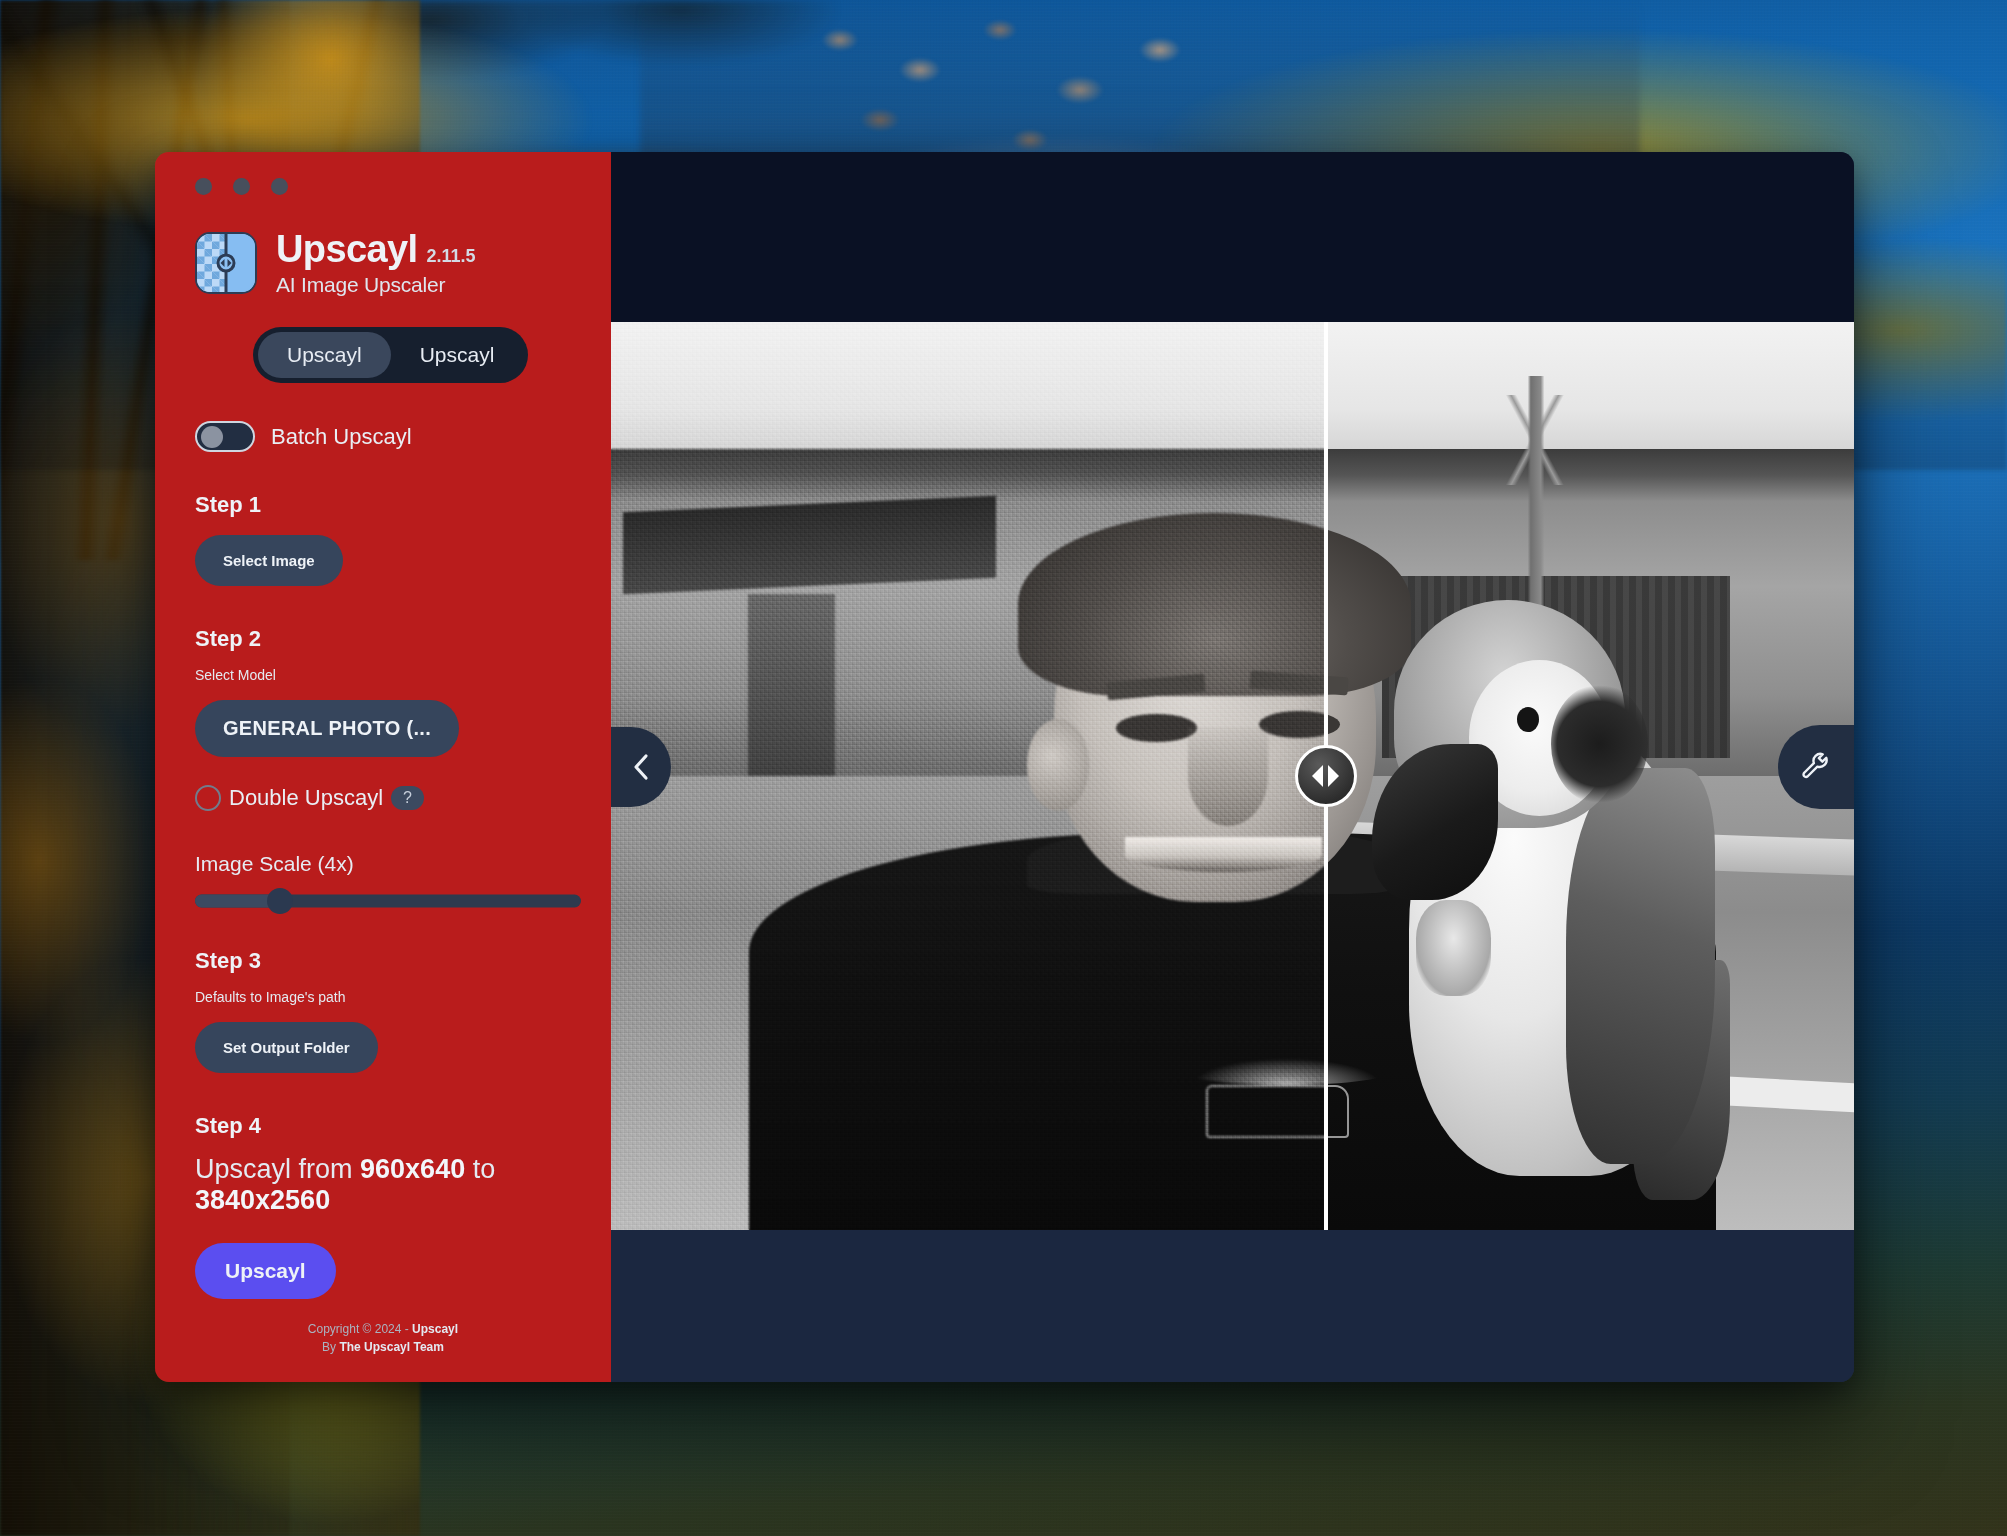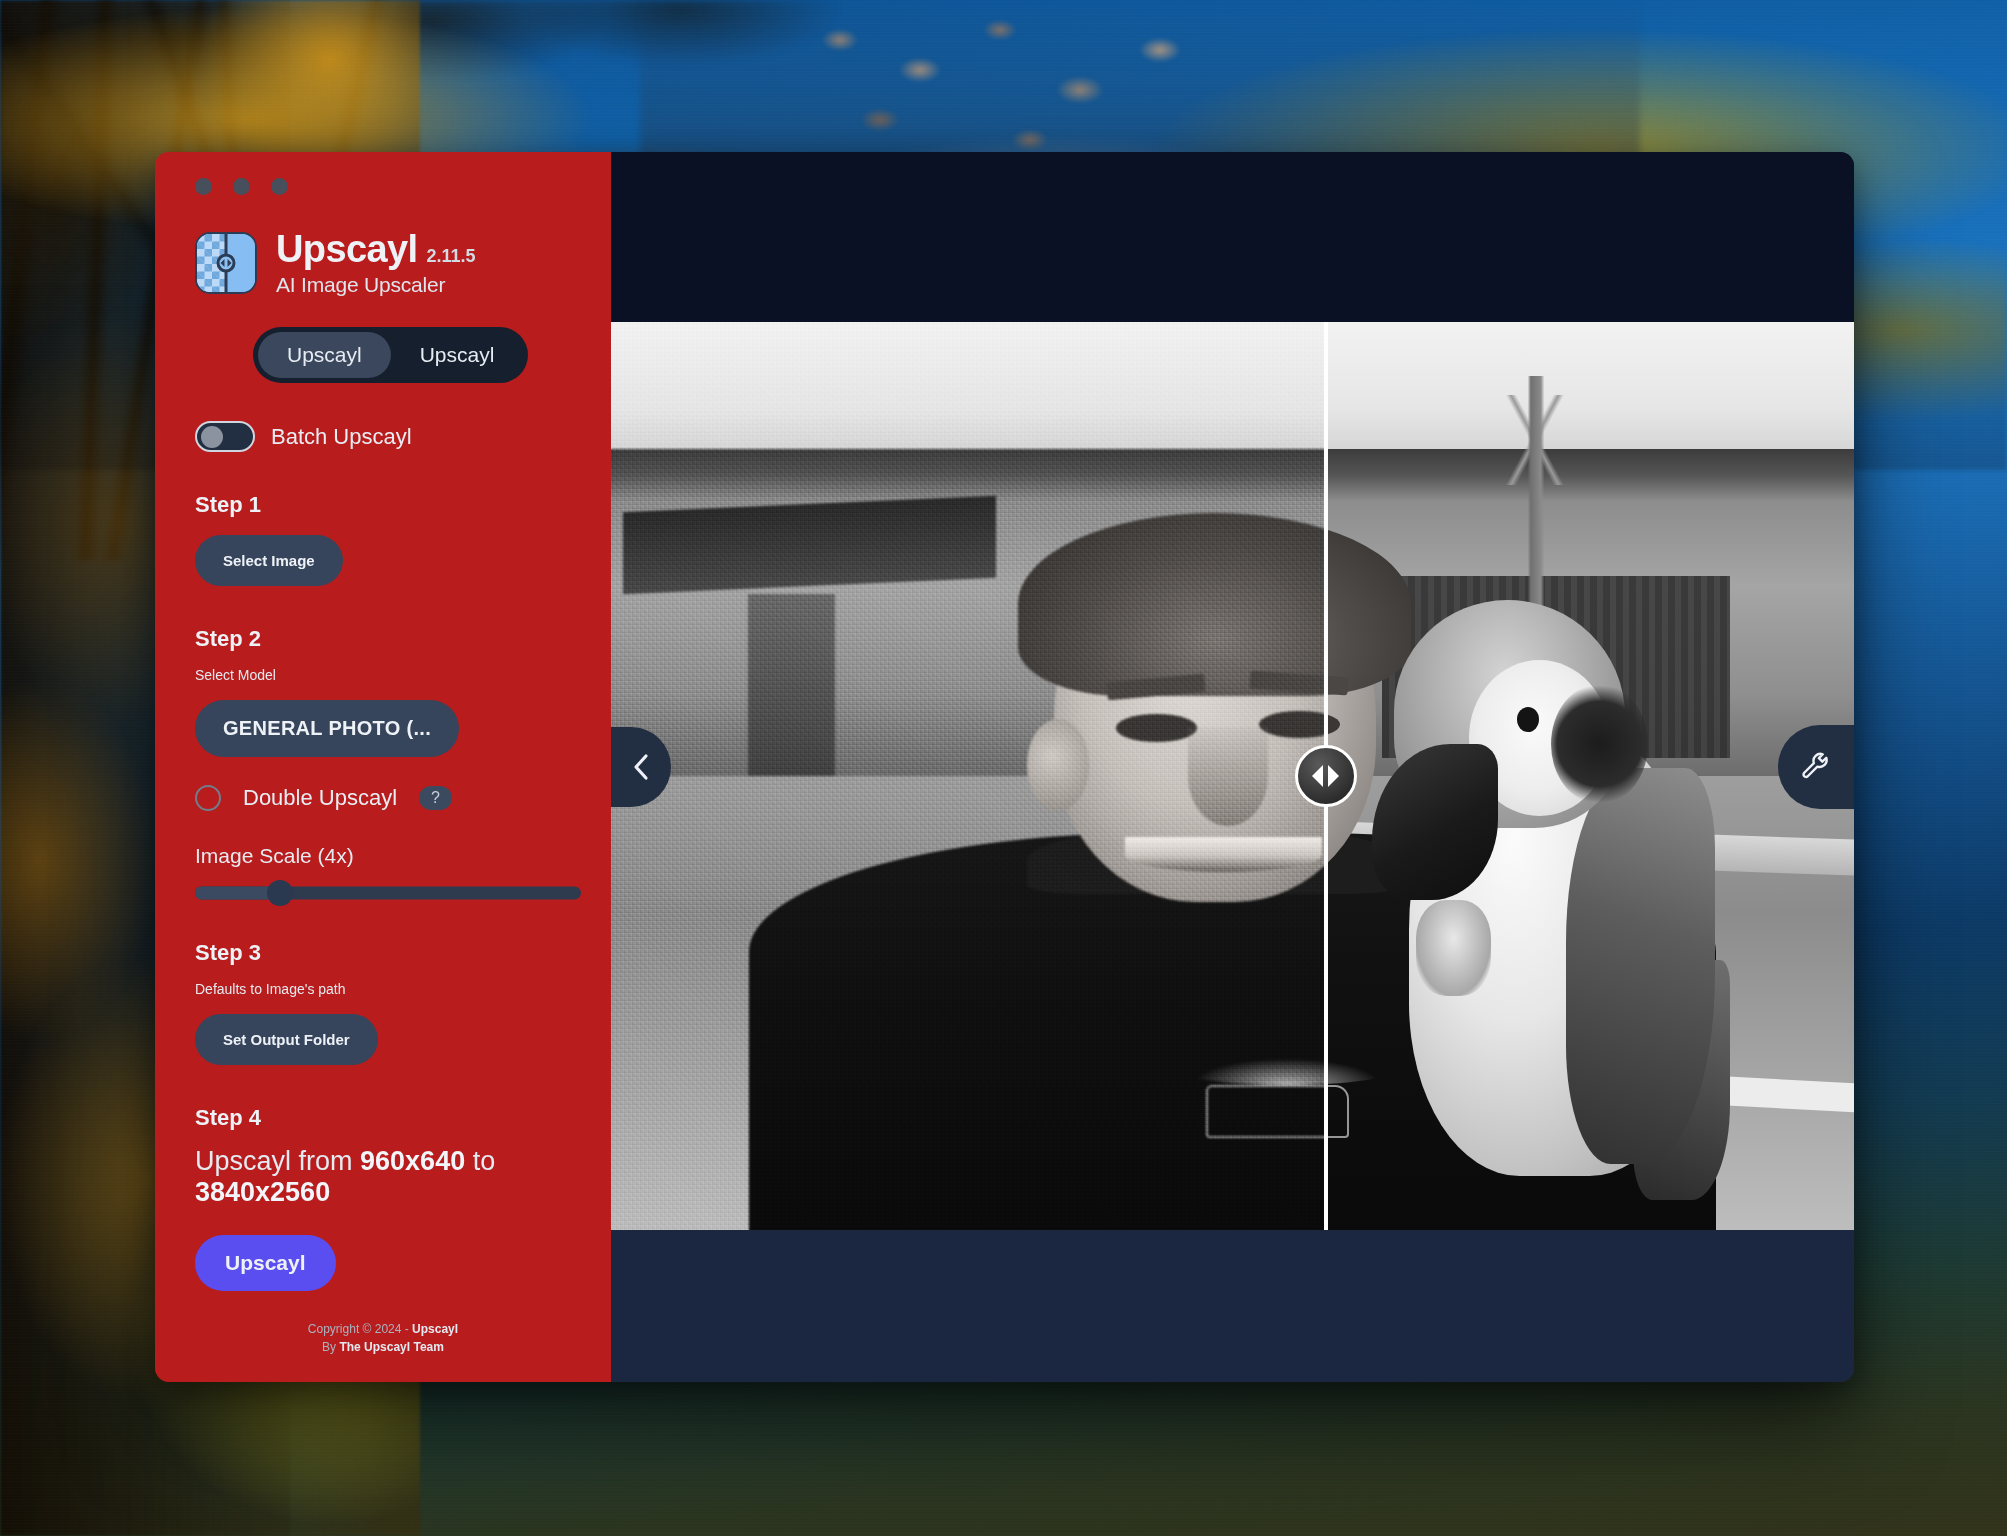--- a/index.html
+++ b/index.html
@@ -207,21 +207,21 @@
   .pill-btn {
     margin:17px 0 0 10px; align-self:flex-start;
     background:#36455c; color:#eef2f7;
     border:none; border-radius:999px;
     font-family:inherit; cursor:pointer;
     padding:17px 28px; font-size:15px; font-weight:bold;
   }
   .pill-btn.model { font-size:20px; letter-spacing:.3px; }
   .pill-btn.primary { background:#5b4ef0; font-size:21px; padding:16px 30px; }
 
-  .radio-row { display:flex; align-items:center; gap:22px; margin:28px 0 4px 10px; }
+  .radio-row { display:flex; align-items:center; gap:8px; margin:28px 0 12px 10px; }
   .radio { width:26px; height:26px; border-radius:50%; border:2px solid #717c8c; background:transparent; flex:0 0 26px; cursor:pointer; }
   .radio-label { font-size:22px; color:#e9eef4; }
   .help-badge {
     background:#3c4a60; color:#c7cfdb;
     border-radius:999px; padding:3px 12px;
     font-size:16px; cursor:pointer;
   }
 
   .scale-label { font-size:21px; color:#e6ebf2; margin:29px 0 0 10px; }
   .slider { margin:17px 0 0 10px; width:calc(100% - 10px); height:15px; position:relative; cursor:pointer; }

